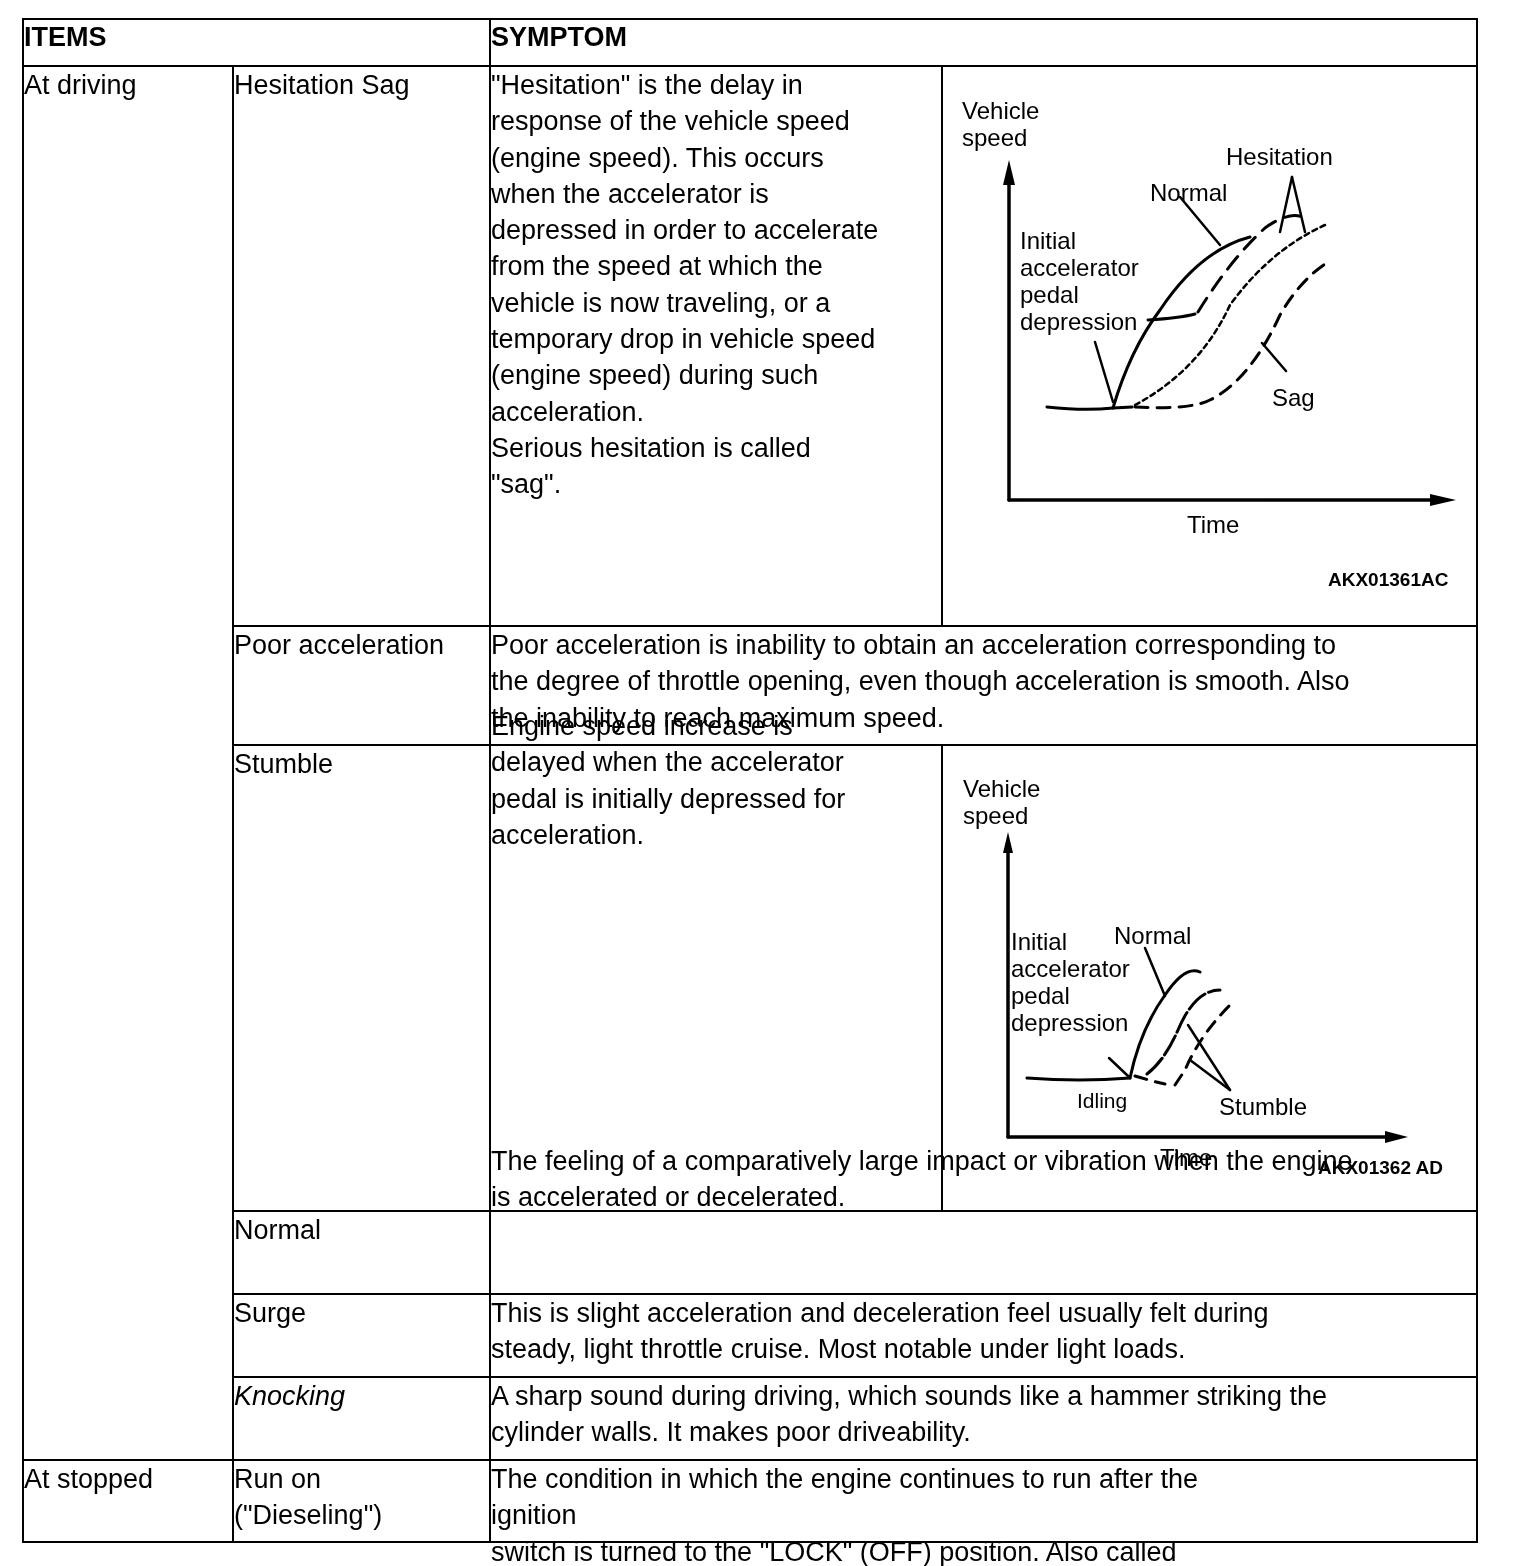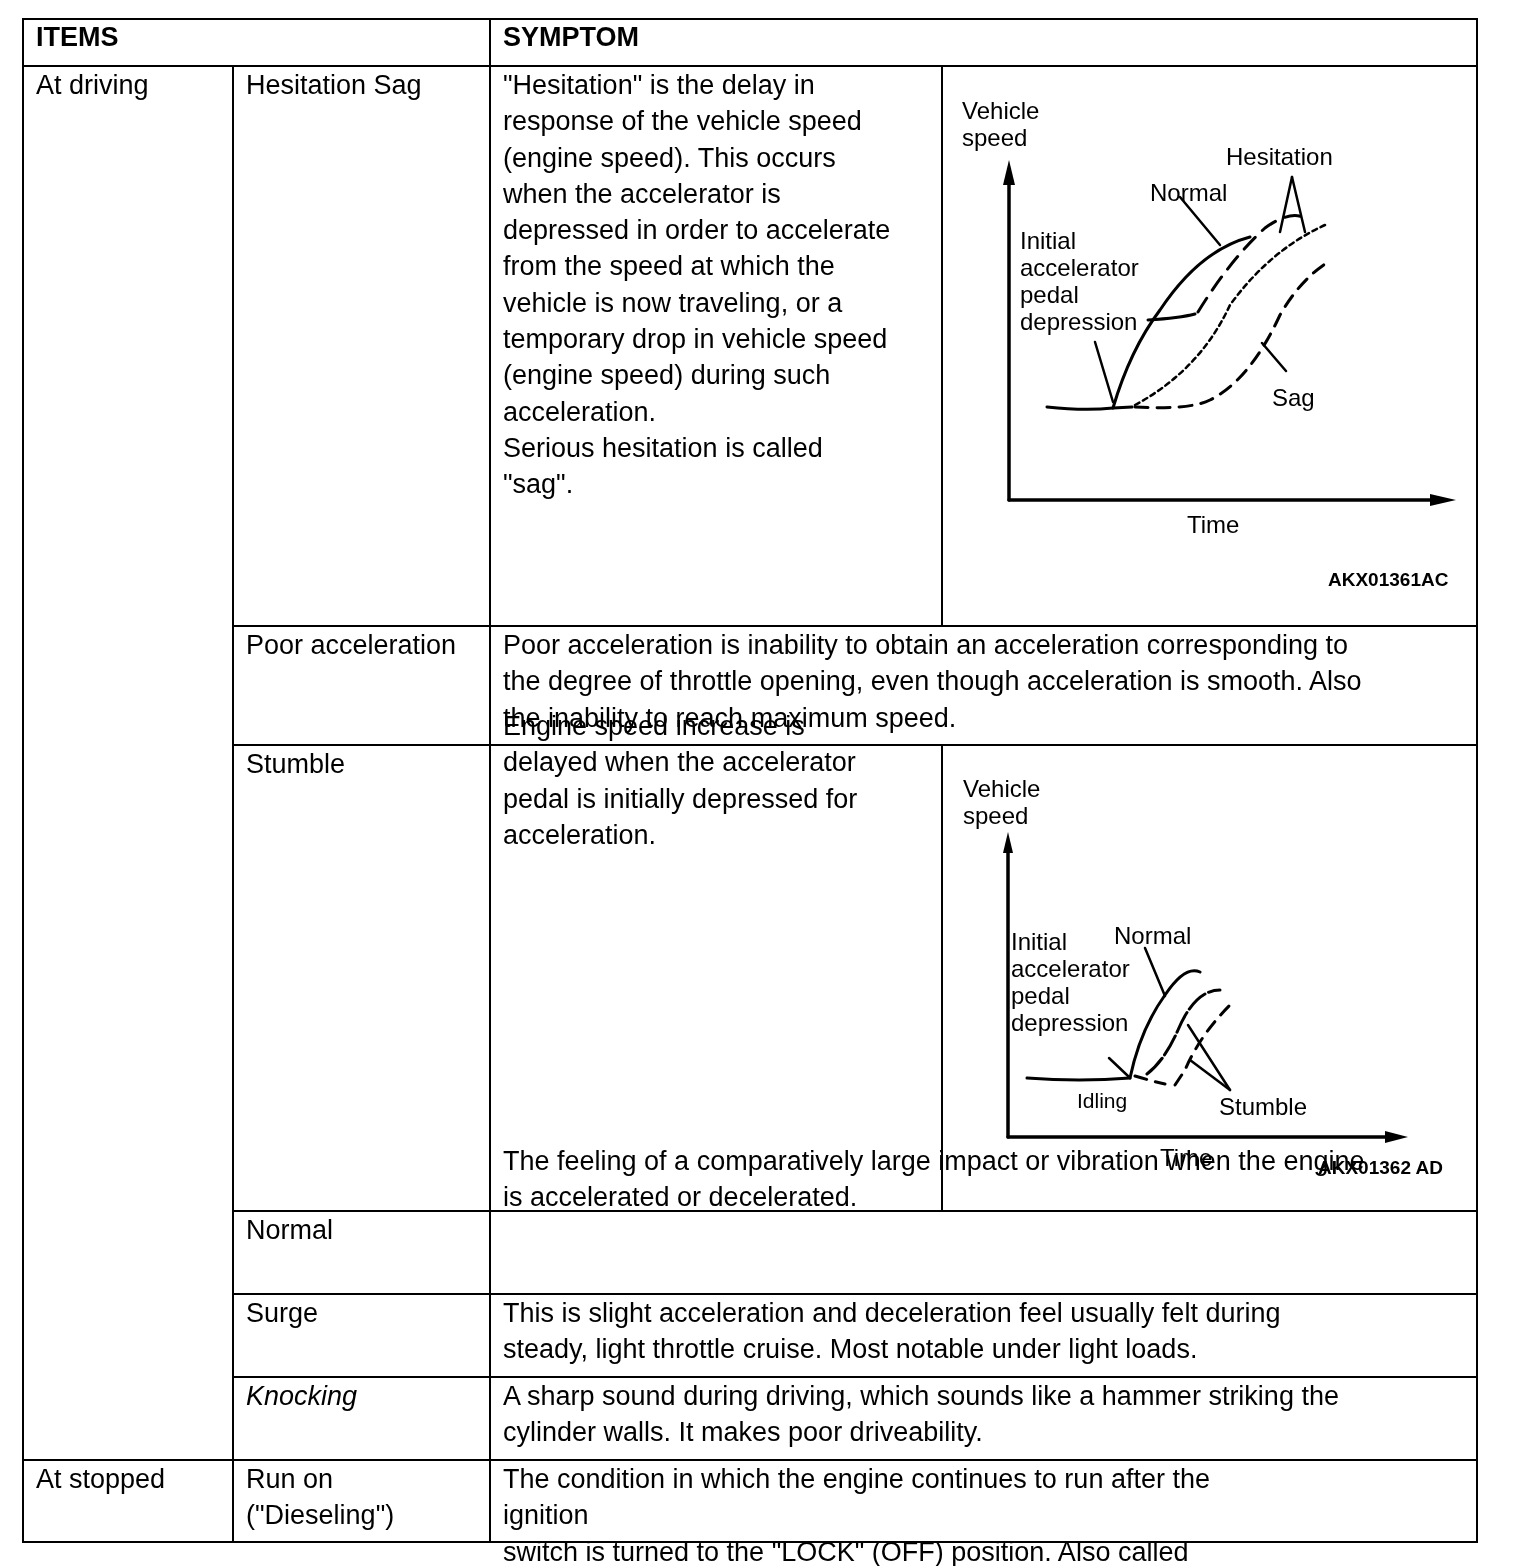--- a/index.html
+++ b/index.html
@@ -1,18 +1,18 @@
 <!DOCTYPE html>
 <html><head>
 <meta charset="utf-8">
 <style>
   html, body { margin:0; padding:0; background:#ffffff; }
   body { width:1520px; height:1566px; position:relative; font-family:"Liberation Sans", sans-serif; color:#000; }
   .tbl { position:absolute; left:22px; top:18px; width:1456px; height:1525px; border:2px solid #000; box-sizing:border-box; }
-  .cell { position:absolute; box-sizing:border-box; font-size:27px; line-height:36.3px; padding:0 0 0 12px; white-space:pre-line; }
+  .cell { position:absolute; box-sizing:border-box; font-size:27px; line-height:36.3px; padding:0 0 0 0; white-space:pre-line; }
   .hline { position:absolute; height:2px; background:#000; }
   .vline { position:absolute; width:2px; background:#000; }
   .hdr { font-weight:bold; font-size:27px; line-height:36px; }
   .vline.thin { width:1.5px; }
   svg text { font-family:"Liberation Sans", sans-serif; }
 </style>
 </head>
 <body>
 
 <div class="tbl"></div>

